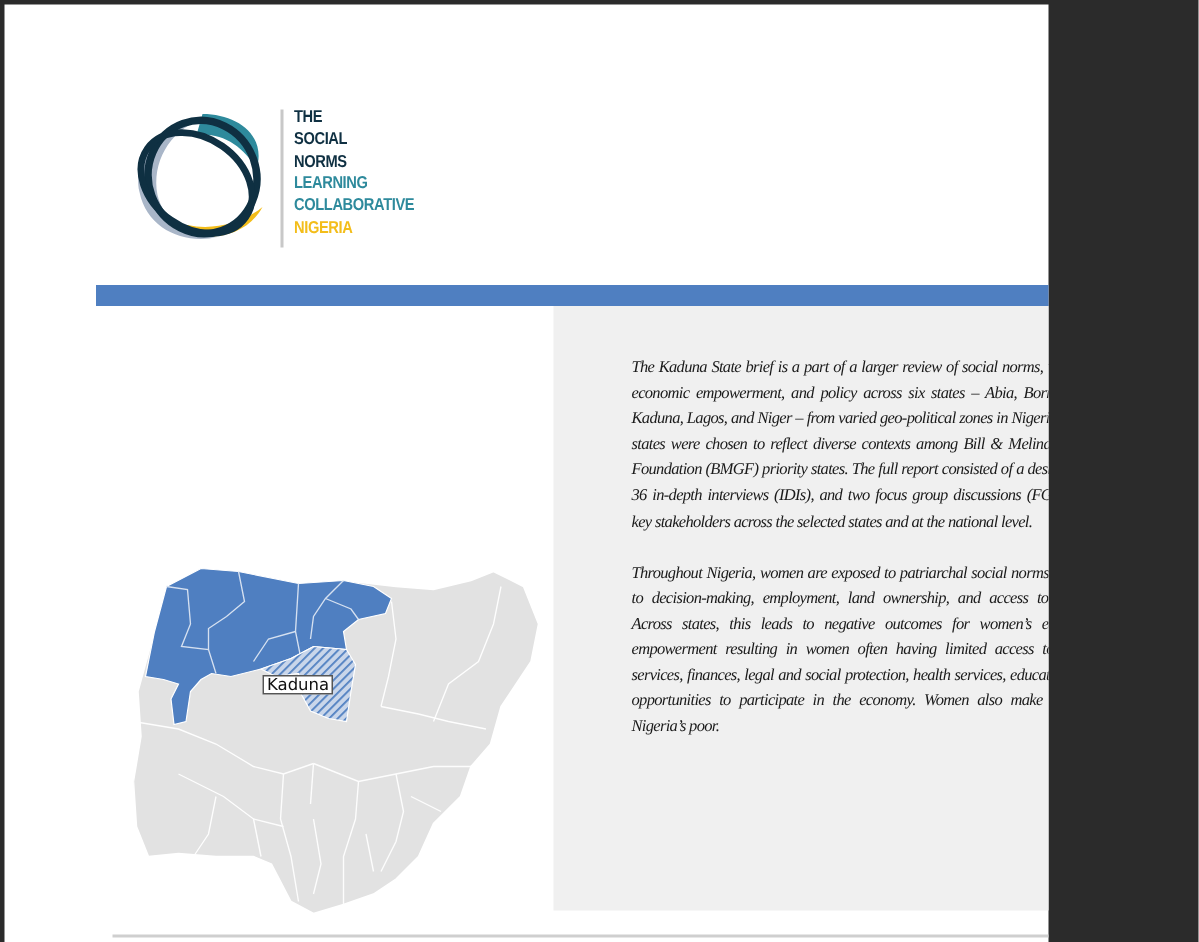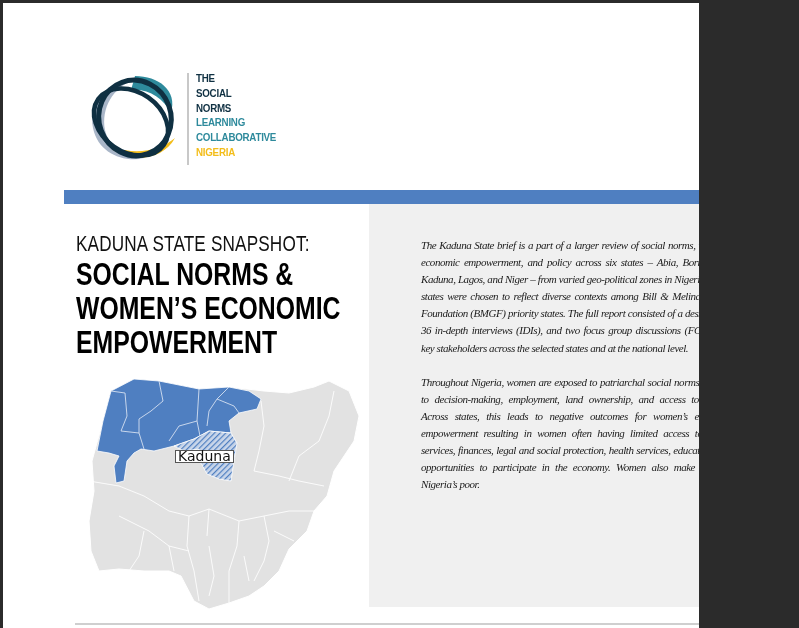--- a/index.html
+++ b/index.html
@@ -62,21 +62,21 @@
     text-align: justify; letter-spacing: -0.45px;
   }
   .panel-text p { margin: 0 0 17px 0; }
 
   .map {
     position: absolute; left: 86px; top: 368px; width: 290px; height: 245px;
   }
   .kaduna-label {
     position: absolute; left: 172px; top: 447px;
     background: #fff; border: 1px solid #555; padding: 0 2px;
-    font-family: "DejaVu Sans", sans-serif; font-size: 14px; line-height: 11px; color: #111;
+    font-family: "DejaVu Sans", sans-serif; font-size: 11px; line-height: 11px; color: #111;
   }
   .bottom-rule {
     position: absolute; left: 72px; top: 620px; width: 670px; height: 2px;
     background: #cfcfcf;
   }
 </style>
 </head>
 <body>
 
 <div class="page">
@@ -94,28 +94,20 @@
     <div class="c-dark">SOCIAL</div>
     <div class="c-dark">NORMS</div>
     <div class="c-teal">LEARNING</div>
     <div class="c-teal">COLLABORATIVE</div>
     <div class="c-yellow">NIGERIA</div>
   </div>
 
   <div class="blue-bar"></div>
   <div class="gray-panel"></div>
 
-  <div class="title-block">
-    <div class="subtitle">KADUNA STATE SNAPSHOT:</div>
-    <div class="title">
-      <div>SOCIAL NORMS &amp;</div>
-      <div>WOMEN’S ECONOMIC</div>
-      <div>EMPOWERMENT</div>
-    </div>
-  </div>
 
   <div class="panel-text">
     <p>The Kaduna State brief is a part of a larger review of social norms, women’s economic empowerment, and policy across six states – Abia, Borno, Edo, Kaduna, Lagos, and Niger – from varied geo-political zones in Nigeria. These states were chosen to reflect diverse contexts among Bill &amp; Melinda Gates Foundation (BMGF) priority states. The full report consisted of a desk review, 36 in-depth interviews (IDIs), and two focus group discussions (FGD) with key stakeholders across the selected states and at the national level.</p>
     <p>Throughout Nigeria, women are exposed to patriarchal social norms relating to decision-making, employment, land ownership, and access to school. Across states, this leads to negative outcomes for women’s economic empowerment resulting in women often having limited access to public services, finances, legal and social protection, health services, education, and opportunities to participate in the economy. Women also make most of Nigeria’s poor.</p>
   </div>
 
   <svg class="map" viewBox="0 0 290 245">
     <defs>
       <pattern id="hatch" width="4" height="4" patternUnits="userSpaceOnUse" patternTransform="rotate(45)">
         <rect width="4" height="4" fill="#c9d6ea"></rect>

